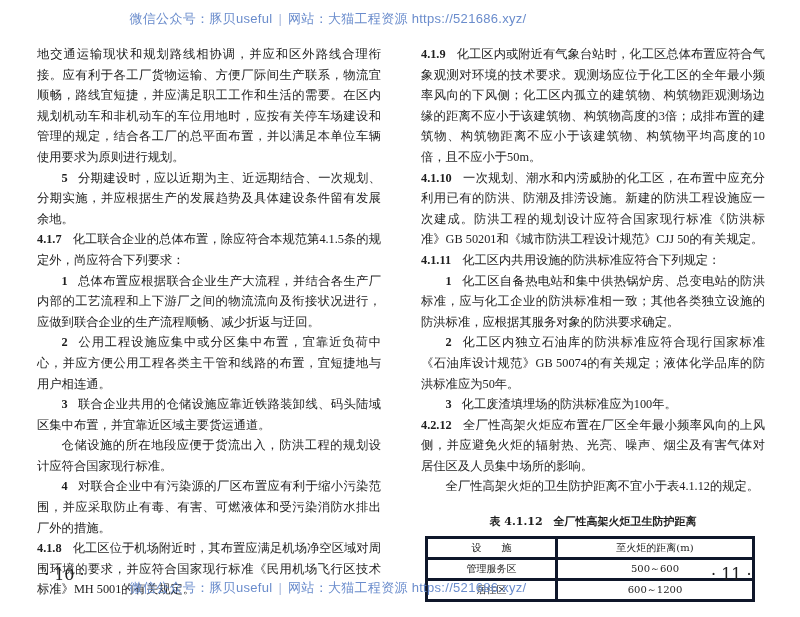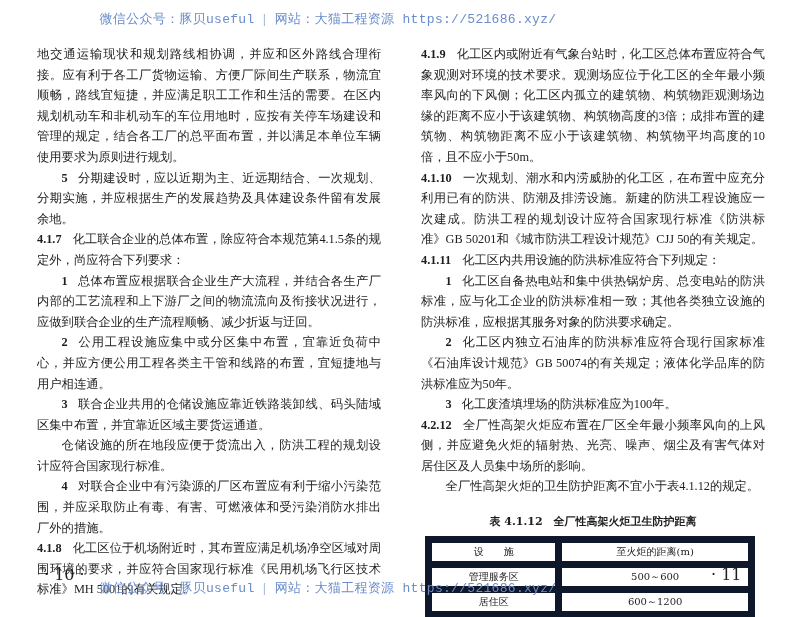--- a/index.html
+++ b/index.html
@@ -4,41 +4,41 @@
 <style>
   html, body { margin: 0; padding: 0; }
   body {
     width: 800px; height: 617px; position: relative; overflow: hidden;
     background: #ffffff; color: #1e1e1e;
     font-family: "DejaVu Serif", "Liberation Serif", serif;
   }
   .watermark {
     position: absolute; left: 0; width: 656px; text-align: center;
     color: #6a8ccc; font-size: 13px; letter-spacing: 0.3px;
-    font-family: Liberation Mono, monospace;
+    font-family: Liberation Sans, sans-serif;
   }
   .watermark .sep { color: #a9b9dd; margin: 0 6px; }
   .page {
     position: absolute; top: 44px; width: 344px;
     font-size: 12.3px; line-height: 20.6px; text-align: justify;
   }
   .page.left { left: 37px; }
   .page.right { left: 421px; }
   .p { margin: 0; font-family: Liberation Serif, serif; }
   .ind { text-indent: 2em; }
   .num { font-weight: bold; margin-right: 0.9em; }
   .itemnum { font-weight: bold; margin-right: 0.8em; }
   .folio { position: absolute; font-size: 16px; }
   .tcap { text-align: center; font-weight: bold; font-size: 11px; margin: 15px 0 3px; }
   table.t {
     border-collapse: collapse; width: 330px; margin-left: 4px;
     font-size: 10px; line-height: 17px;
   }
   table.t th, table.t td {
-    border: 7px solid #0f172a; text-align: center; padding: 0; height: 18px; font-weight: normal;
+    border: 3px solid #0f172a; text-align: center; padding: 0; height: 18px; font-weight: normal;
   }
   table.t { border: 1.5px solid #222; }
 </style>
 </head>
 <body>
 
 <div class="watermark" style="top:10px;">
   <span>微信公众号：豚贝useful</span><span class="sep">|</span><span>网站：大猫工程资源 https://521686.xyz/</span>
 </div>
 

